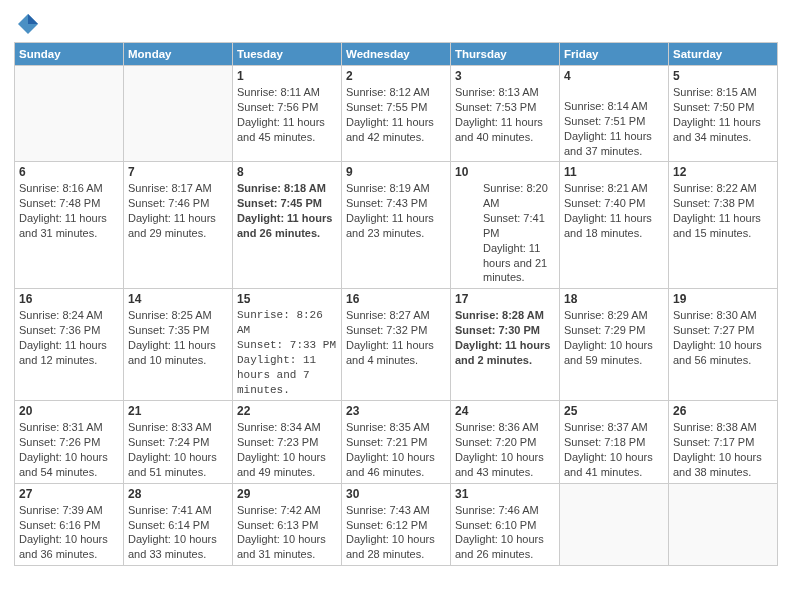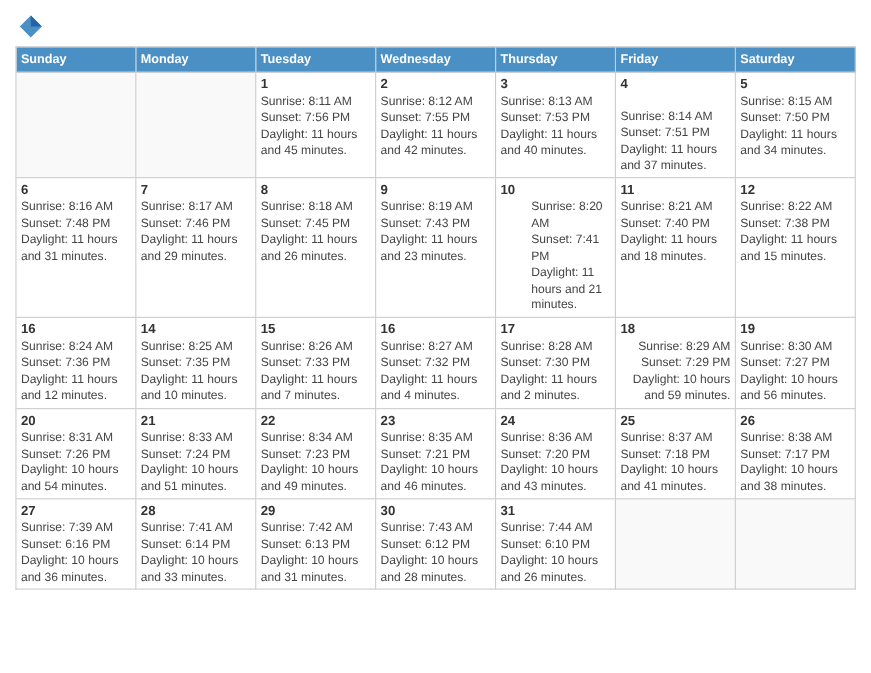--- a/index.html
+++ b/index.html
@@ -170,21 +170,21 @@
 Daylight: 11 hours and 31 minutes.</div>
           </td>
           <td>
             <span class="day-number">7</span>
             <div class="cell-text" style="white-space: pre-line;">Sunrise: 8:17 AM
 Sunset: 7:46 PM
 Daylight: 11 hours and 29 minutes.</div>
           </td>
           <td>
             <span class="day-number">8</span>
-            <div class="cell-text" style="white-space: pre-line;">Sunrise: 8:18 AM
+            <div class="cell-text" style="white-space: pre-line; font-weight: bold;">Sunrise: 8:18 AM
 Sunset: 7:45 PM
 Daylight: 11 hours and 26 minutes.</div>
           </td>
           <td>
             <span class="day-number">9</span>
             <div class="cell-text" style="white-space: pre-line;">Sunrise: 8:19 AM
 Sunset: 7:43 PM
 Daylight: 11 hours and 23 minutes.</div>
           </td>
           <td>
@@ -214,39 +214,39 @@
 Daylight: 11 hours and 12 minutes.</div>
           </td>
           <td>
             <span class="day-number">14</span>
             <div class="cell-text" style="white-space: pre-line;">Sunrise: 8:25 AM
 Sunset: 7:35 PM
 Daylight: 11 hours and 10 minutes.</div>
           </td>
           <td>
             <span class="day-number">15</span>
-            <div class="cell-text" style="white-space: pre-line;">Sunrise: 8:26 AM
+            <div class="cell-text" style="white-space: pre-line; font-family: Liberation Mono, monospace;">Sunrise: 8:26 AM
 Sunset: 7:33 PM
 Daylight: 11 hours and 7 minutes.</div>
           </td>
           <td>
             <span class="day-number">16</span>
             <div class="cell-text" style="white-space: pre-line;">Sunrise: 8:27 AM
 Sunset: 7:32 PM
 Daylight: 11 hours and 4 minutes.</div>
           </td>
           <td>
             <span class="day-number">17</span>
-            <div class="cell-text" style="white-space: pre-line;">Sunrise: 8:28 AM
+            <div class="cell-text" style="white-space: pre-line; font-weight: bold;">Sunrise: 8:28 AM
 Sunset: 7:30 PM
 Daylight: 11 hours and 2 minutes.</div>
           </td>
           <td>
             <span class="day-number">18</span>
-            <div class="cell-text" style="white-space: pre-line; text-align: right;">Sunrise: 8:29 AM
+            <div class="cell-text" style="white-space: pre-line;">Sunrise: 8:29 AM
 Sunset: 7:29 PM
 Daylight: 10 hours and 59 minutes.</div>
           </td>
           <td>
             <span class="day-number">19</span>
             <div class="cell-text" style="white-space: pre-line;">Sunrise: 8:30 AM
 Sunset: 7:27 PM
 Daylight: 10 hours and 56 minutes.</div>
           </td>
         </tr>
@@ -314,21 +314,21 @@
 Daylight: 10 hours and 31 minutes.</div>
           </td>
           <td>
             <span class="day-number">30</span>
             <div class="cell-text" style="white-space: pre-line;">Sunrise: 7:43 AM
 Sunset: 6:12 PM
 Daylight: 10 hours and 28 minutes.</div>
           </td>
           <td>
             <span class="day-number">31</span>
-            <div class="cell-text" style="white-space: pre-line;">Sunrise: 7:44 AM
+            <div class="cell-text" style="white-space: pre-line;">Sunrise: 7:46 AM
 Sunset: 6:10 PM
 Daylight: 10 hours and 26 minutes.</div>
           </td>
           <td class="empty"></td>
           <td class="empty"></td>
         </tr>
       </tbody>
   </table>
 </div>
 

